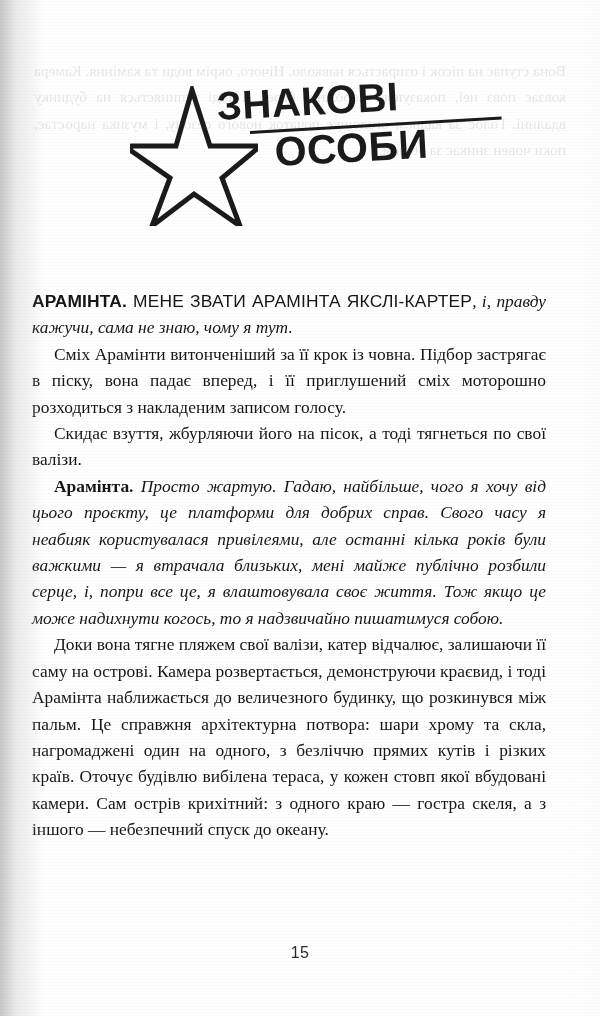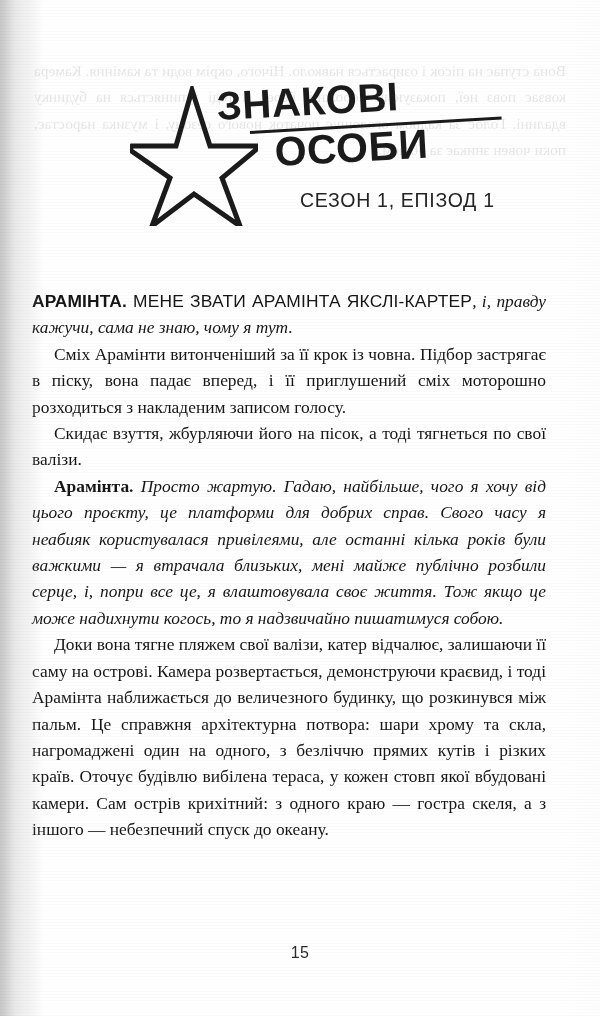--- a/index.html
+++ b/index.html
@@ -198,21 +198,20 @@
   <div id="masthead">
 
     <svg id="star" viewBox="0 0 128 140" xmlns="http://www.w3.org/2000/svg">
       <path d="M 62 4 L 80 60 L 127 60 L 128 62 L 92 92 L 110 140 L 64 108 L 22 140 L 40 92 L 0 64 L 2 60 L 46 60 Z" fill="none" stroke="#1b1b1b" stroke-width="5" stroke-linejoin="miter"></path>
     </svg>
 
     <div class="ttl-wrap">
       <div class="ttl-main" id="title-line1">ЗНАКОВІ</div>
       <div id="title-rule"></div>
       <div class="ttl-main" id="title-line2">ОСОБИ</div>
-      <div id="subtitle">СЕЗОН 1, ЕПІЗОД 1</div>
     </div>
   </div>
 
   <div id="body-text">
 
     <p class="noindent">
       <span class="sp-caps">АРАМІНТА.</span><span class="caps-ital"> МЕНЕ ЗВАТИ АРАМІНТА ЯКСЛІ-КАРТЕР</span><span class="ital">, і, правду кажучи, сама не знаю, чому я тут.</span>
     </p>
 
     <p>Сміх Арамінти витонченіший за її крок із човна. Підбор застрягає в піску, вона падає вперед, і її приглушений сміх моторошно розходиться з накладеним записом голосу.</p>

